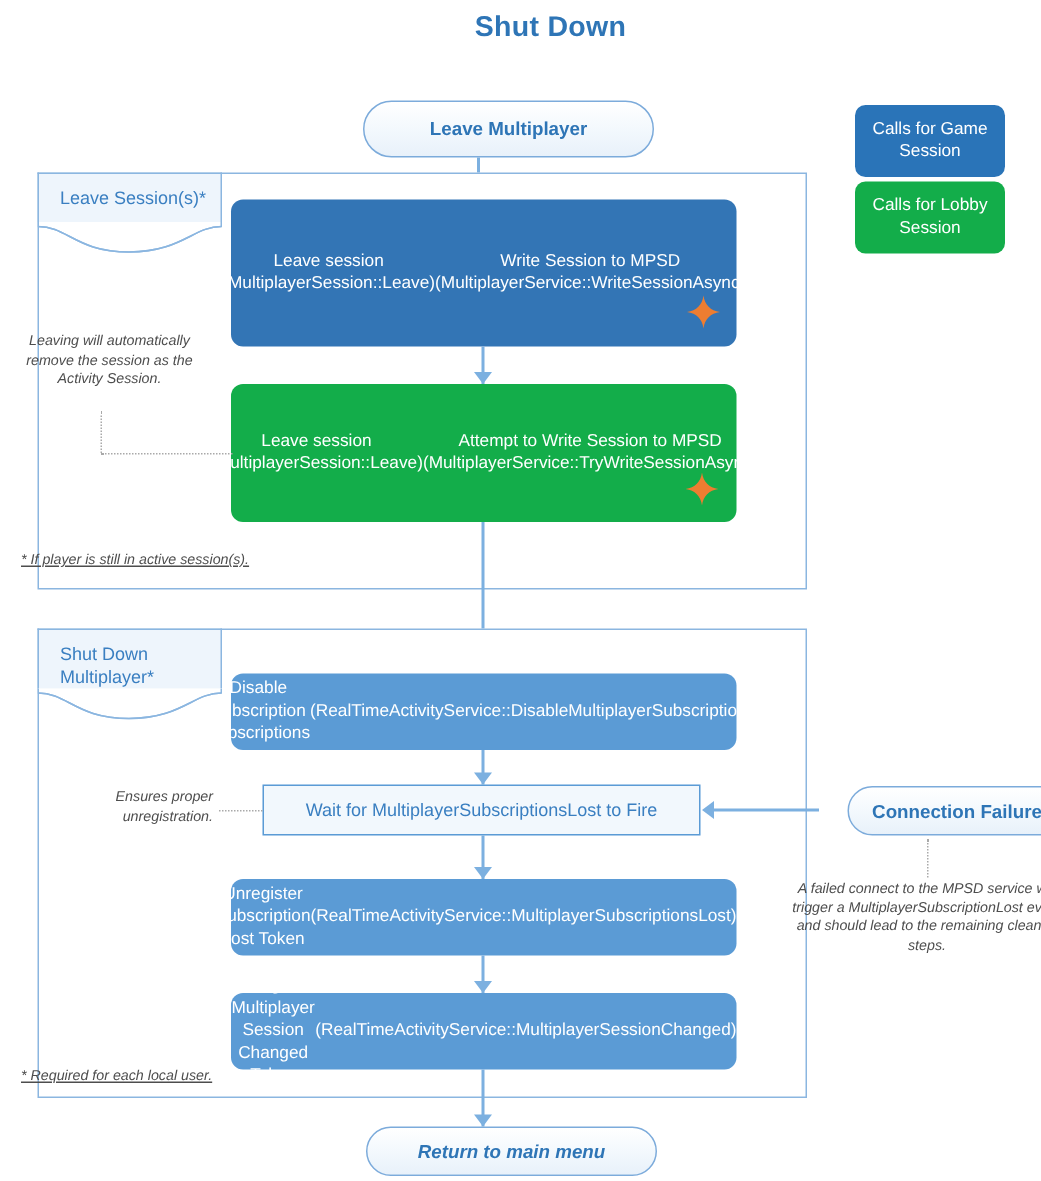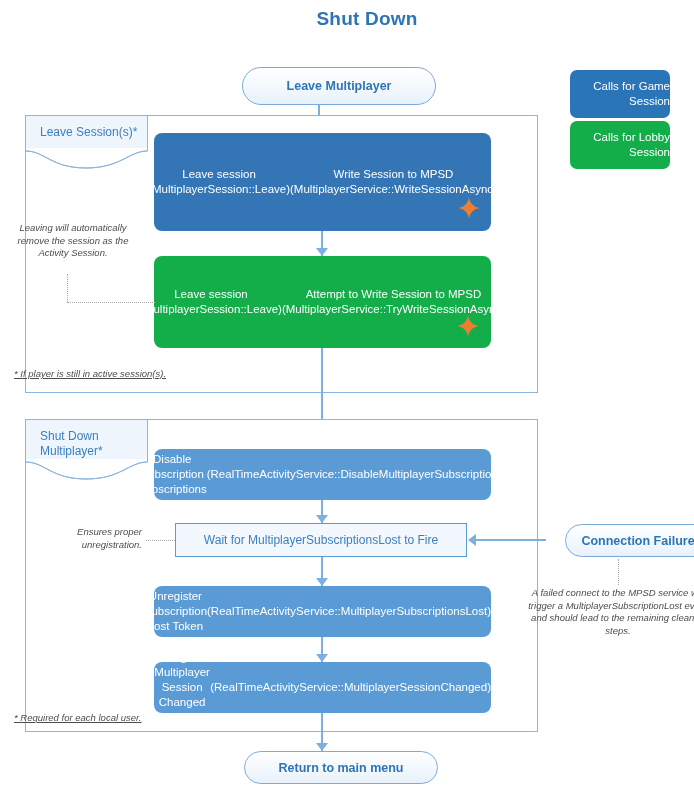--- a/index.html
+++ b/index.html
@@ -87,21 +87,21 @@
 
   
   .legend-chip{
     position:absolute;
     border-radius:7px;
     box-sizing:border-box;
     color:#ffffff;
     font-size:11.5px;
     line-height:15px;
     display:flex;align-items:center;justify-content:center;
-    text-align:right;
+    text-align:center;
   }
   .legend-blue{background:#2a74b8;}
   .legend-green{background:#13ad4a;}
 
   
   .note{
     position:absolute;
     font-style:italic;
     font-size:9.5px;
     line-height:12.5px;
@@ -263,17 +263,17 @@
   <div class="proc proc-light" style="left:154px;top:662px;width:337px;height:51px;">
     <span class="ln">Unregister Multiplayer Session Changed Token</span>
     <span class="ln">(RealTimeActivityService::MultiplayerSessionChanged)</span>
   </div>
 
   <div class="footnote" style="left:14px;top:712px;width:300px;">* Required for each local user.</div>
 
   <div class="vline" style="left:321px;top:713px;height:38px;"></div>
   <div class="arrow-down" style="left:316px;top:743px;"></div>
 
-  <div class="terminator abs" style="left:224px;top:751px;width:194px;height:33px;">
+  <div class="terminator abs" style="left:224px;top:751px;width:194px;height:33px;font-style:italic;">
     <span>Return to main menu</span>
   </div>
 
 </div>
 
 </body></html>

